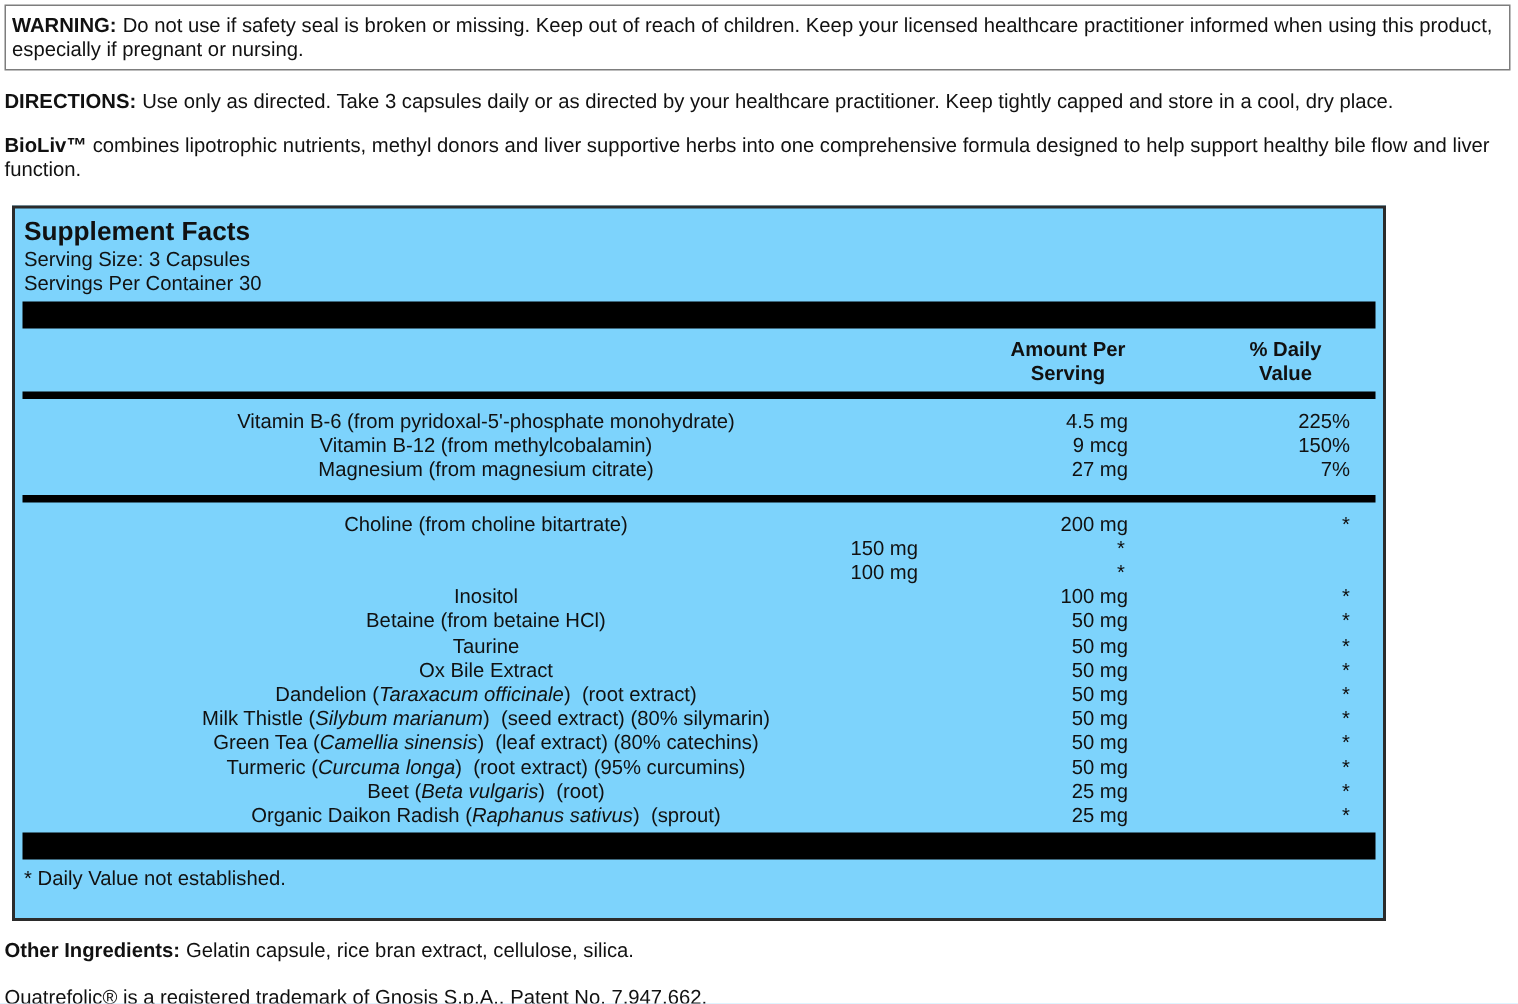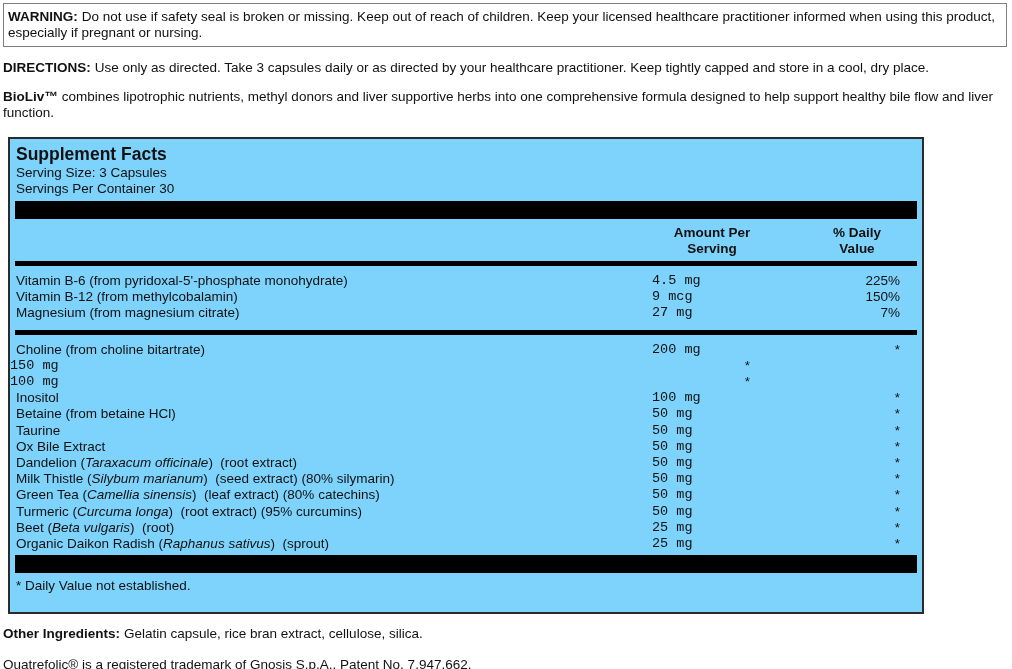--- a/index.html
+++ b/index.html
@@ -43,22 +43,22 @@
 
   .sf-header { padding: 6px 0 5px 0; }
   .sf-header .col-head {
     text-align: center; font-weight: bold;
     white-space: pre-line; line-height: 15.5px;
   }
 
   .sf-rows { padding: 7px 0 8px 0; }
   .sf-rows-long { padding: 7px 0 3px 0; }
   .sf-row { line-height: 16.2px; }
-  .sf-name { margin-left: 6px; white-space: pre-wrap; }
-  .sf-amount { padding-right: 20px; font-family: Liberation Mono, monospace; }
+  .sf-name { margin-left: 6px; white-space: pre-wrap; text-align: center; }
+  .sf-amount { text-align: right; padding-right: 20px; }
   .sf-dv { text-align: right; padding-right: 22px; }
 
   .sf-footnote { margin: 5px 0 0 6px; line-height: 16px; }
 
   .other-ingredients { margin: 12px 0 0 0; line-height: 16px; }
   .trademark { margin: 15px 0 0 0; line-height: 16px; }
 </style>
 </head>
 <body>
 

